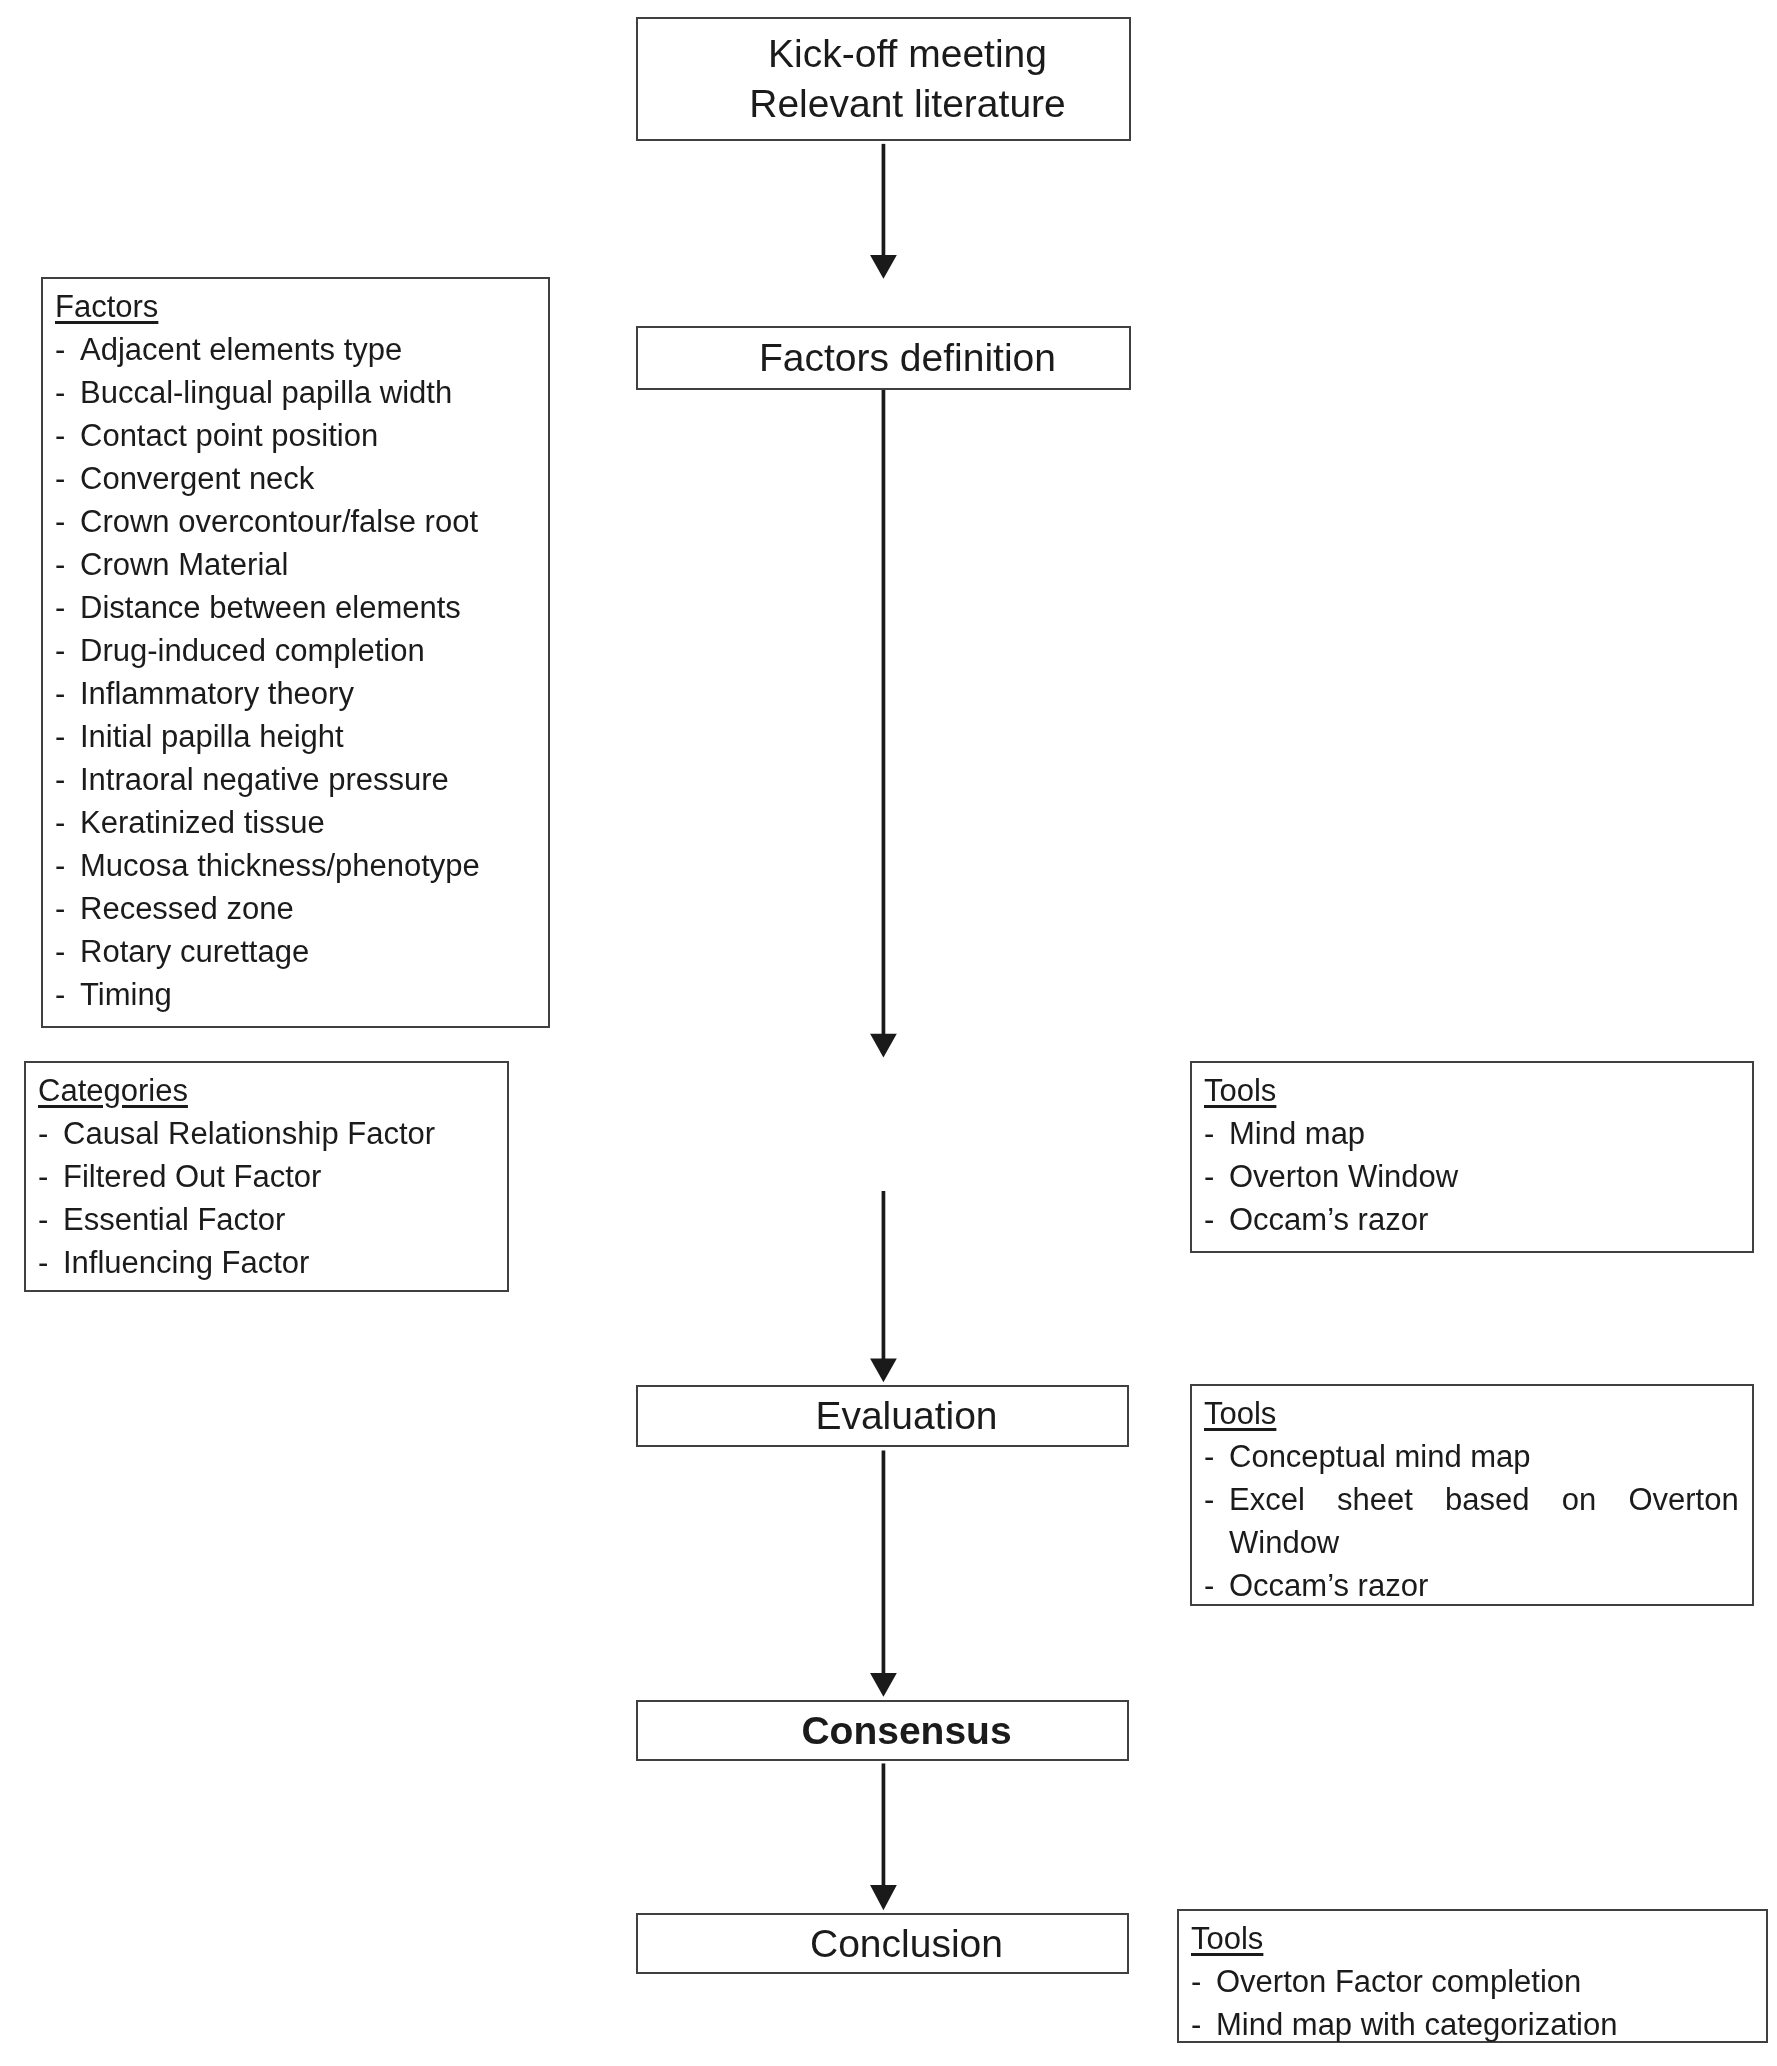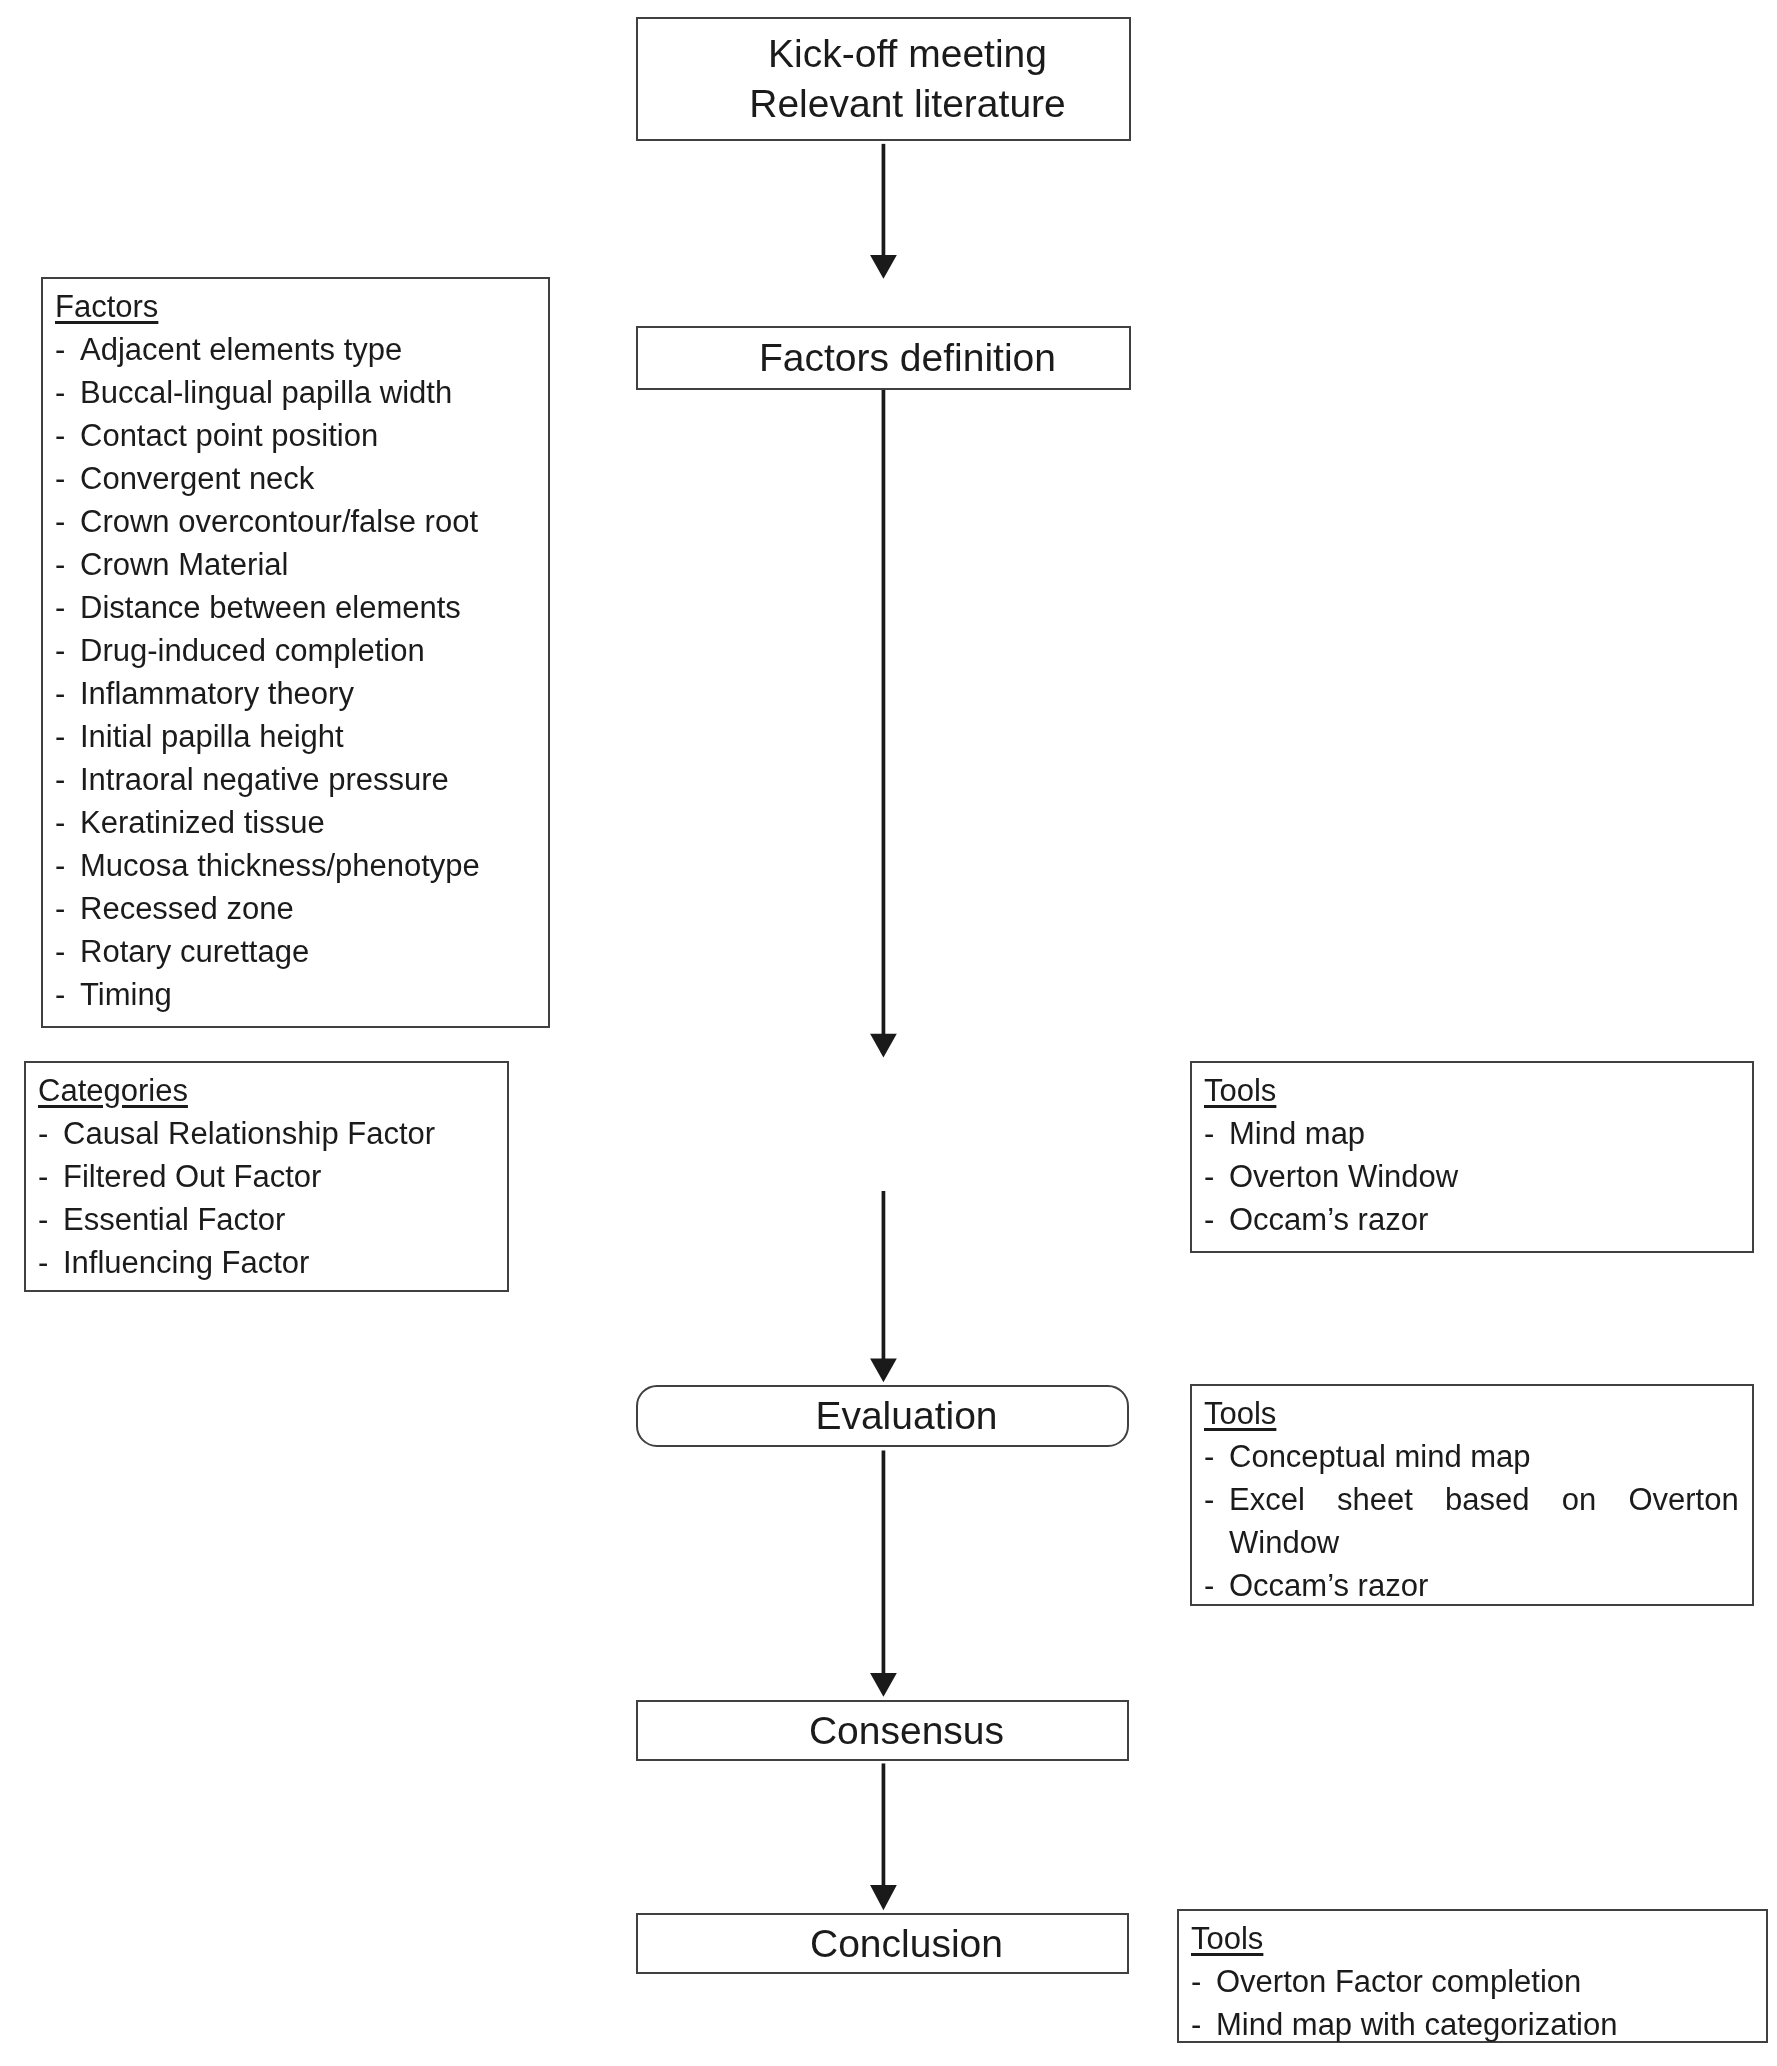--- a/index.html
+++ b/index.html
@@ -53,22 +53,22 @@
   }
   .list-item { display: flex; }
   .list-item .dash { flex: 0 0 25px; }
   .list-item .item-text { flex: 1; }
   .justify .item-text { text-align: justify; }
 
   
   #box-kickoff        { left: 636px;  top: 17px;   width: 495px; height: 124px; }
   #box-factors-def    { left: 636px;  top: 282px;  width: 495px; height: 64px; margin-top: 44px; }
   #box-categories-def { left: 655px;  top: 1062px; width: 454px; height: 126px; }
-  #box-evaluation     { left: 636px;  top: 1385px; width: 493px; height: 62px; border-radius: 21px; }
-  #box-consensus      { left: 636px;  top: 1700px; width: 493px; height: 61px; }
+  #box-evaluation     { left: 636px;  top: 1385px; width: 493px; height: 62px; }
+  #box-consensus      { left: 636px;  top: 1700px; width: 493px; height: 61px; font-weight: bold; }
   #box-conclusion     { left: 636px;  top: 1913px; width: 493px; height: 61px; }
 
   
   #box-factors-list    { left: 41px;   top: 277px;  width: 509px; height: 751px; }
   #box-categories-list { left: 24px;   top: 1061px; width: 485px; height: 231px; }
   #box-tools-1         { left: 1190px; top: 1061px; width: 564px; height: 192px; }
   #box-tools-2         { left: 1190px; top: 1384px; width: 564px; height: 222px; }
   #box-tools-3         { left: 1177px; top: 1909px; width: 591px; height: 134px; }
 </style>
 </head>

